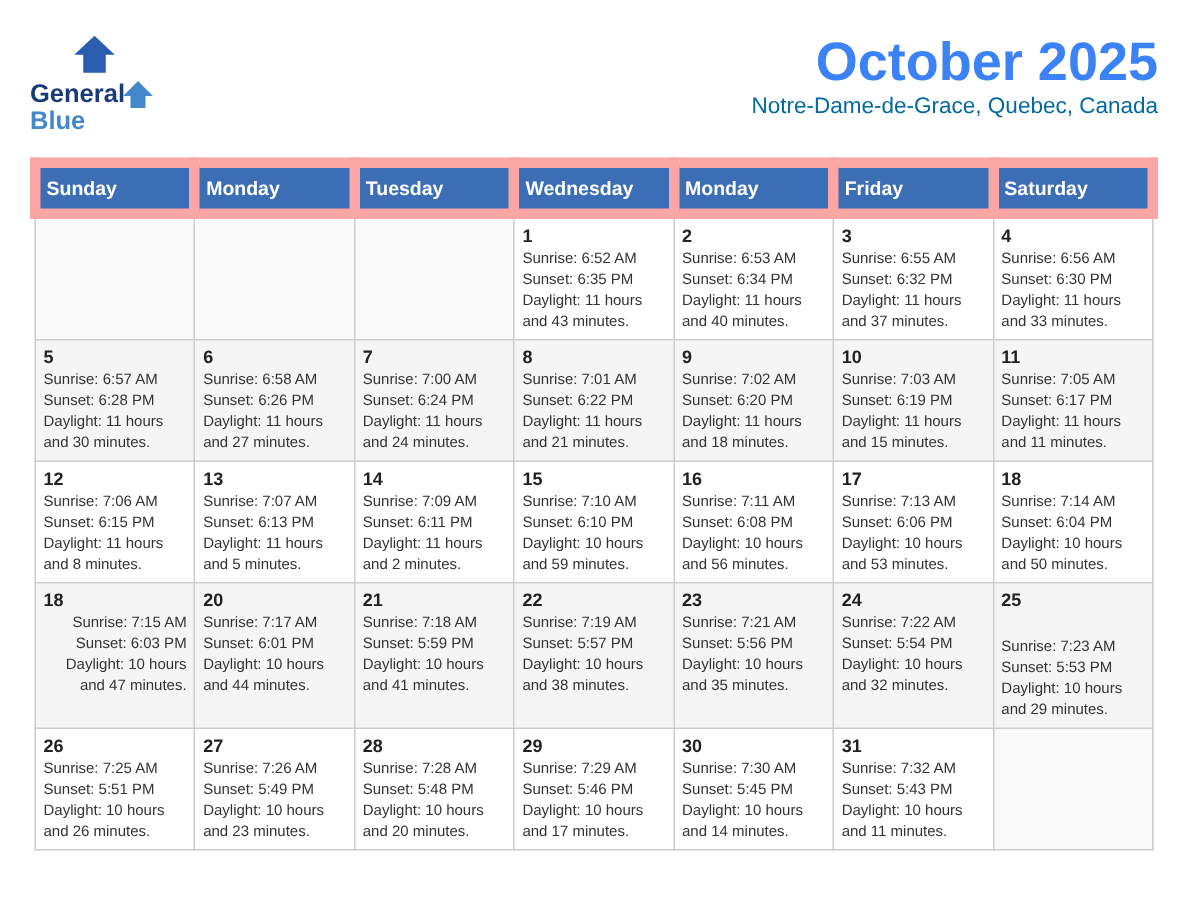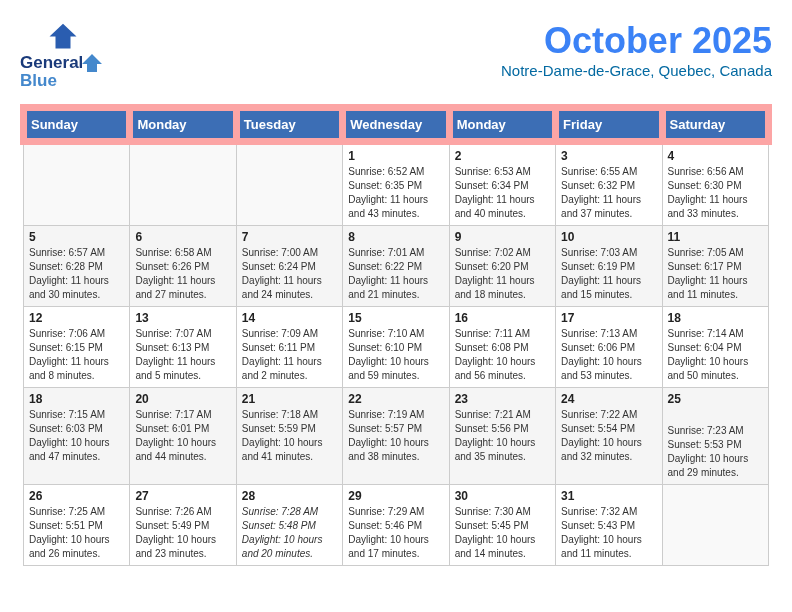--- a/index.html
+++ b/index.html
@@ -247,21 +247,21 @@
           <span class="day-number">18</span>
           <div class="day-info" style="white-space: pre-line;">Sunrise: 7:14 AM
 Sunset: 6:04 PM
 Daylight: 10 hours
 and 50 minutes.</div>
         </td>
       </tr>
       <tr>
         <td>
           <span class="day-number">18</span>
-          <div class="day-info" style="white-space: pre-line;">Sunrise: 7:15 AM
+          <div class="day-info" style="white-space: pre-line; text-align: right;">Sunrise: 7:15 AM
 Sunset: 6:03 PM
 Daylight: 10 hours
 and 47 minutes.</div>
         </td>
         <td>
           <span class="day-number">20</span>
           <div class="day-info" style="white-space: pre-line;">Sunrise: 7:17 AM
 Sunset: 6:01 PM
 Daylight: 10 hours
 and 44 minutes.</div>
@@ -312,21 +312,21 @@
         </td>
         <td>
           <span class="day-number">27</span>
           <div class="day-info" style="white-space: pre-line;">Sunrise: 7:26 AM
 Sunset: 5:49 PM
 Daylight: 10 hours
 and 23 minutes.</div>
         </td>
         <td>
           <span class="day-number">28</span>
-          <div class="day-info" style="white-space: pre-line; font-style: italic;">Sunrise: 7:28 AM
+          <div class="day-info" style="white-space: pre-line;">Sunrise: 7:28 AM
 Sunset: 5:48 PM
 Daylight: 10 hours
 and 20 minutes.</div>
         </td>
         <td>
           <span class="day-number">29</span>
           <div class="day-info" style="white-space: pre-line;">Sunrise: 7:29 AM
 Sunset: 5:46 PM
 Daylight: 10 hours
 and 17 minutes.</div>

